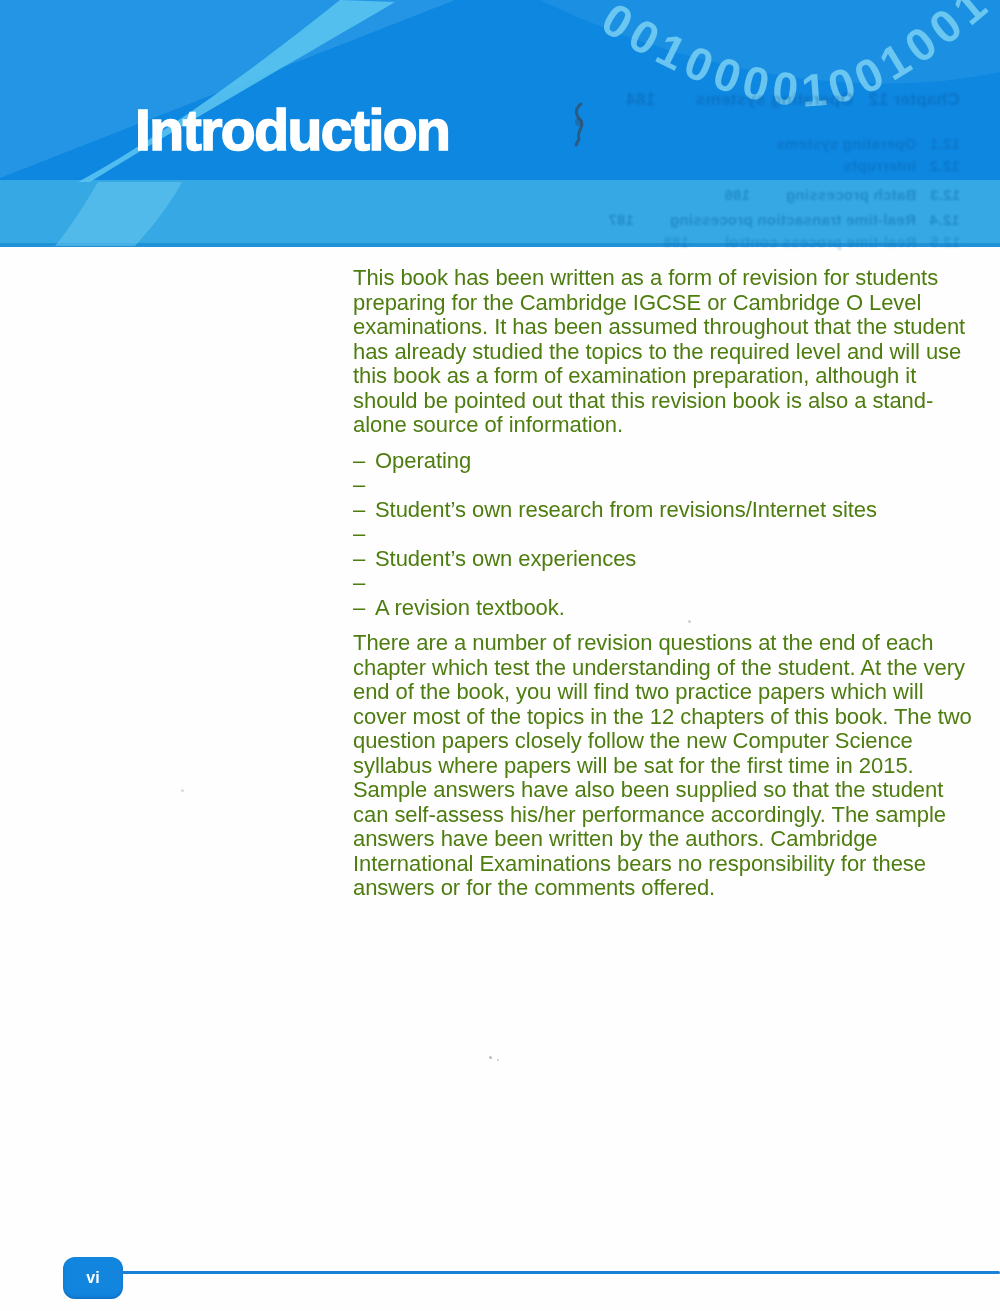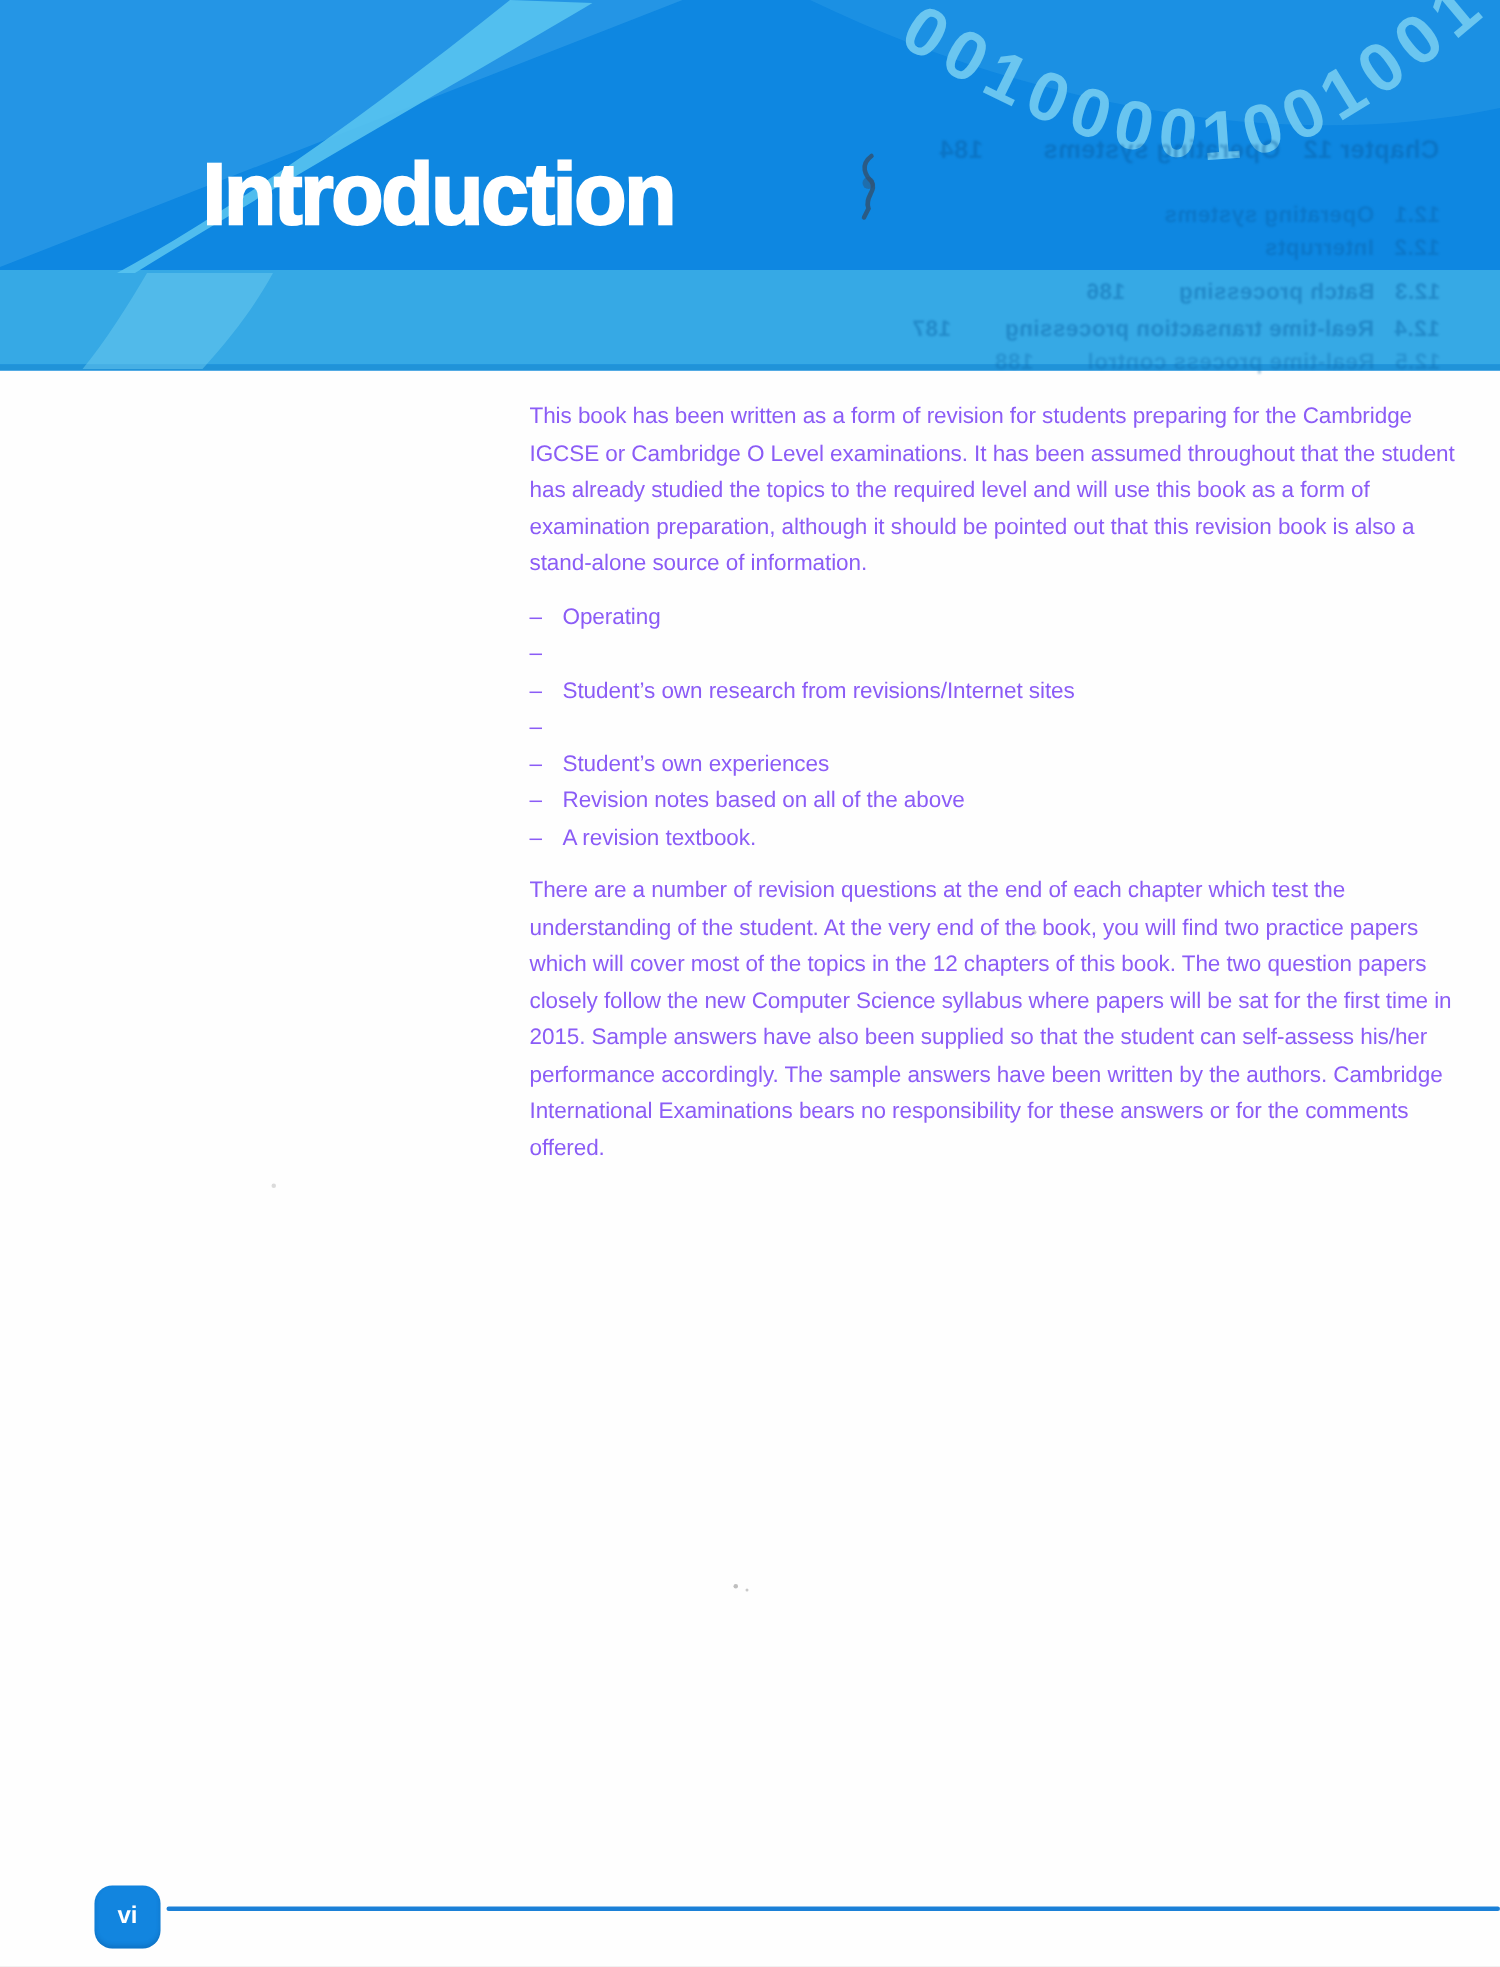--- a/index.html
+++ b/index.html
@@ -45,31 +45,31 @@
   .ghost.g2{top:157px;}
   .ghost.g3{top:186px;color:#0a63a6;opacity:.44;}
   .ghost.g4{top:211px;color:#0a63a6;opacity:.44;}
   .ghost.g5{top:233px;color:#0a63a6;opacity:.30;}
 
   .ink-artifact{position:absolute;left:566px;top:100px;z-index:6;}
 
   
   .body-copy{
     position:absolute;left:353px;top:266px;width:624px;z-index:1;
-    font-size:15px;line-height:24.5px;color:#8b5cf6;
+    font-size:22px;line-height:24.5px;color:#4d7c0f;
     letter-spacing:-0.05px;
   }
   .body-copy p{margin:0 0 11px 0;}
   .src-list{margin:0 0 11px 0;}
   .li{display:flex;}
   .dash{width:22px;flex:none;}
 
   
   .badge{
-    position:absolute;left:63px;top:1257px;width:44px;height:42px;
+    position:absolute;left:63px;top:1257px;width:60px;height:42px;
     background:#1285df;border-radius:12px;
     display:flex;align-items:center;justify-content:center;
     color:#ffffff;font-size:16px;font-weight:700;
     box-shadow:inset 0 -2px 3px rgba(0,60,120,.25);
   }
   .rule{
     position:absolute;left:111px;top:1271px;width:889px;height:3px;
     background:#1b80d7;border-radius:2px;
   }
 
@@ -139,21 +139,20 @@
       </div>
       <div class="li">
         <span class="dash">–</span>
       </div>
       <div class="li">
         <span class="dash">–</span>
         <span>Student’s own experiences</span>
       </div>
       <div class="li">
         <span class="dash">–</span>
-        <span>Revision notes based on all of the above</span>
       </div>
       <div class="li">
         <span class="dash">–</span>
         <span>A revision textbook.</span>
       </div>
     </div>
 
     <p>There are a number of revision questions at the end of each chapter which test the understanding of the student. At the very end of the book, you will find two practice papers which will cover most of the topics in the 12 chapters of this book. The two question papers closely follow the new Computer Science syllabus where papers will be sat for the first time in 2015. Sample answers have also been supplied so that the student can self-assess his/her performance accordingly. The sample answers have been written by the authors. Cambridge International Examinations bears no responsibility for these answers or for the comments offered.</p>
   </div>
 

